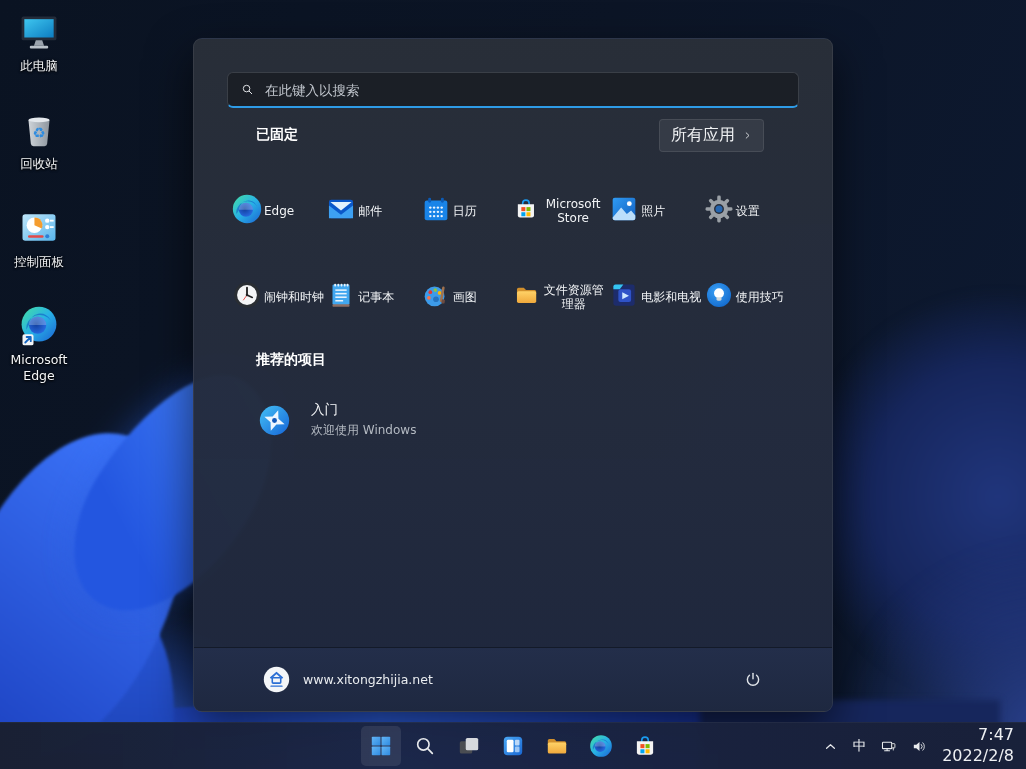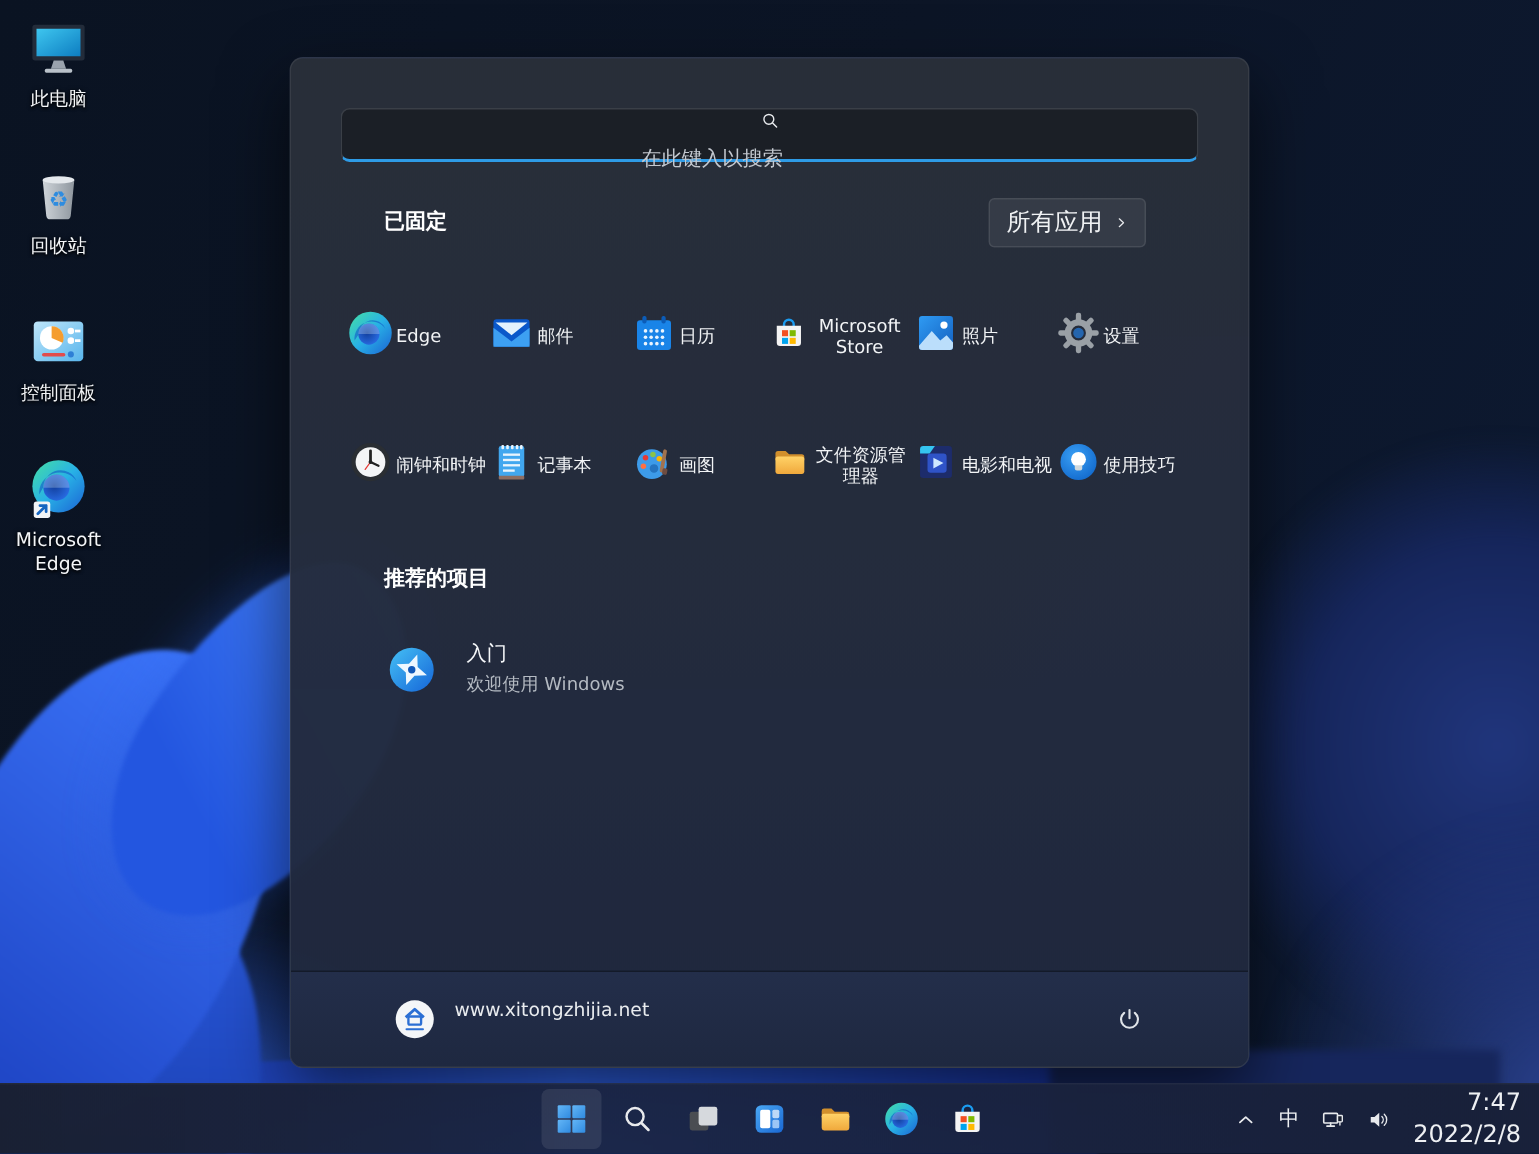--- a/index.html
+++ b/index.html
@@ -42,27 +42,27 @@
                 line-height:1.25; text-shadow:0 1px 2px rgba(0,0,0,.9),0 0 3px rgba(0,0,0,.8); }
 
   
   #start-menu { position:absolute; left:193px; top:38px; width:640px; height:674px;
     border-radius:9px; overflow:hidden;
     background:linear-gradient(180deg,rgba(41,47,57,.985) 0%,rgba(36,44,62,.98) 55%,rgba(31,40,62,.97) 100%);
     border:1px solid rgba(255,255,255,.07);
     box-shadow:0 18px 45px rgba(0,0,0,.6); }
   .search-box { margin:33px 33px 0; height:36px; background:#1b1f26;
     border:1px solid #3a3f47; border-bottom:2px solid #2e9be6; border-radius:6px;
-    display:flex; align-items:center; gap:10px; padding:0 12px;flex-direction:column; }
+    display:flex; align-items:center; gap:10px; padding:0 12px; }
   .search-box .icon { width:15px; height:15px; flex:0 0 auto; }
   .search-box input { flex:1; background:transparent; border:none; outline:none;
     color:#d6dade; font-size:13.5px; font-family:inherit; }
   .search-box input::placeholder { color:#c3c8cf; }
   .section-row { display:flex; align-items:center; justify-content:space-between;
-    padding:0 68px 0 62px; margin-top:28px; height:24px; }
+    padding:0 68px 0 62px; margin-top:15px; height:24px; }
   .section-title { font-size:14px; font-weight:bold; color:#ffffff; }
   .all-apps-btn { display:flex; align-items:center; gap:8px; padding:5px 11px;
     background:rgba(255,255,255,.065); border:1px solid rgba(255,255,255,.09);
     border-radius:4px; color:#f0f2f4; font-size:16px; font-family:inherit; cursor:pointer; }
   .all-apps-btn .icon { width:9px; height:9px; }
   #pinned-grid { margin:14px 36px 0; display:grid; grid-template-columns:repeat(6,1fr); }
   .tile { height:86px; display:flex; flex-direction:row; align-items:center;
     padding-top:9px; border-radius:5px; cursor:pointer; }
   .tile .icon { width:34px; height:34px; }
   .tile-label { margin-top:7px; font-size:12px; color:#f2f4f6; text-align:center;
@@ -70,21 +70,21 @@
   #recommended-list { margin:20px 44px 0; }
   .rec-item { display:flex; align-items:flex-end; gap:18px; padding:9px 18px;
     border-radius:5px; cursor:pointer; }
   .rec-item .icon { width:37px; height:37px; flex:0 0 auto; }
   .rec-title { font-size:13.5px; color:#f5f7f9; }
   .rec-subtitle { font-size:12px; color:#b4bac2; margin-top:3px; }
   .menu-footer { position:absolute; left:0; bottom:0; width:100%; height:64px;
     background:linear-gradient(180deg,#232e4a,#1e2840);
     border-top:1px solid rgba(0,0,0,.35);
     display:flex; align-items:center; padding:0 60px; }
-  .user-chip { display:flex; gap:12px; padding:6px 8px;
+  .user-chip { display:flex; align-items:center; gap:12px; padding:6px 8px;
     border-radius:5px; cursor:pointer; }
   .user-chip .icon { width:29px; height:29px; }
   .user-name { font-size:12.5px; color:#e9ecef; }
   .power-btn { margin-left:auto; width:38px; height:38px; border:none; background:transparent;
     border-radius:5px; display:flex; align-items:center; justify-content:center; cursor:pointer; }
   .power-btn .icon { width:20px; height:20px; }
 
   
   #taskbar { position:absolute; left:0; bottom:0; width:100%; height:47px;
     background:linear-gradient(90deg,rgba(25,31,47,.97) 0%,rgba(26,36,66,.95) 40%,rgba(24,32,56,.97) 100%);

